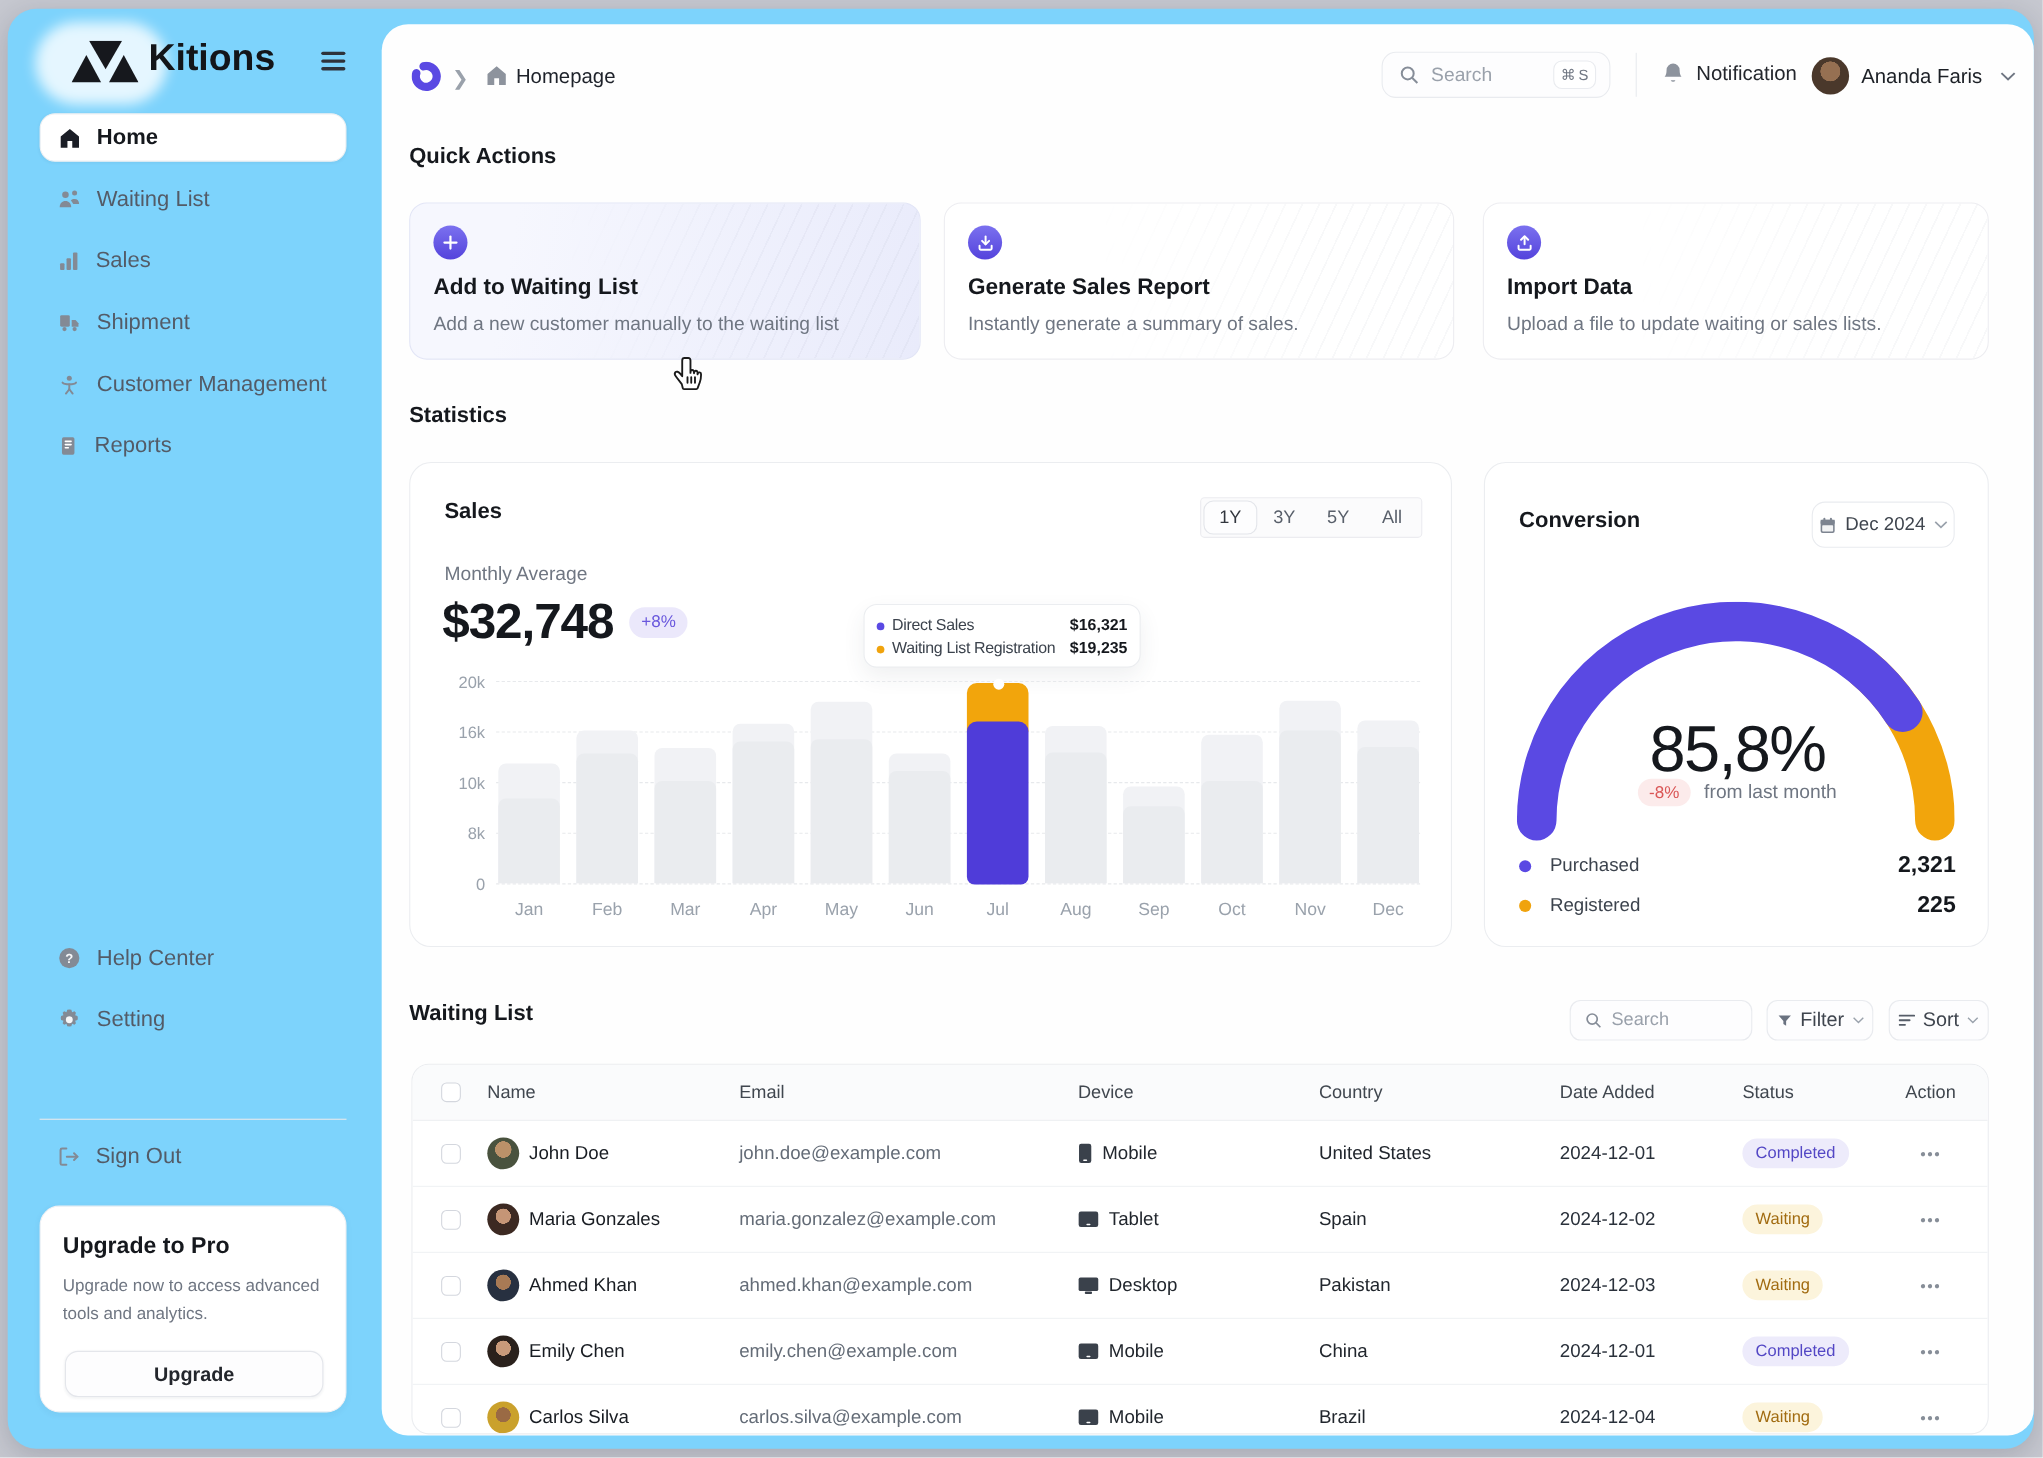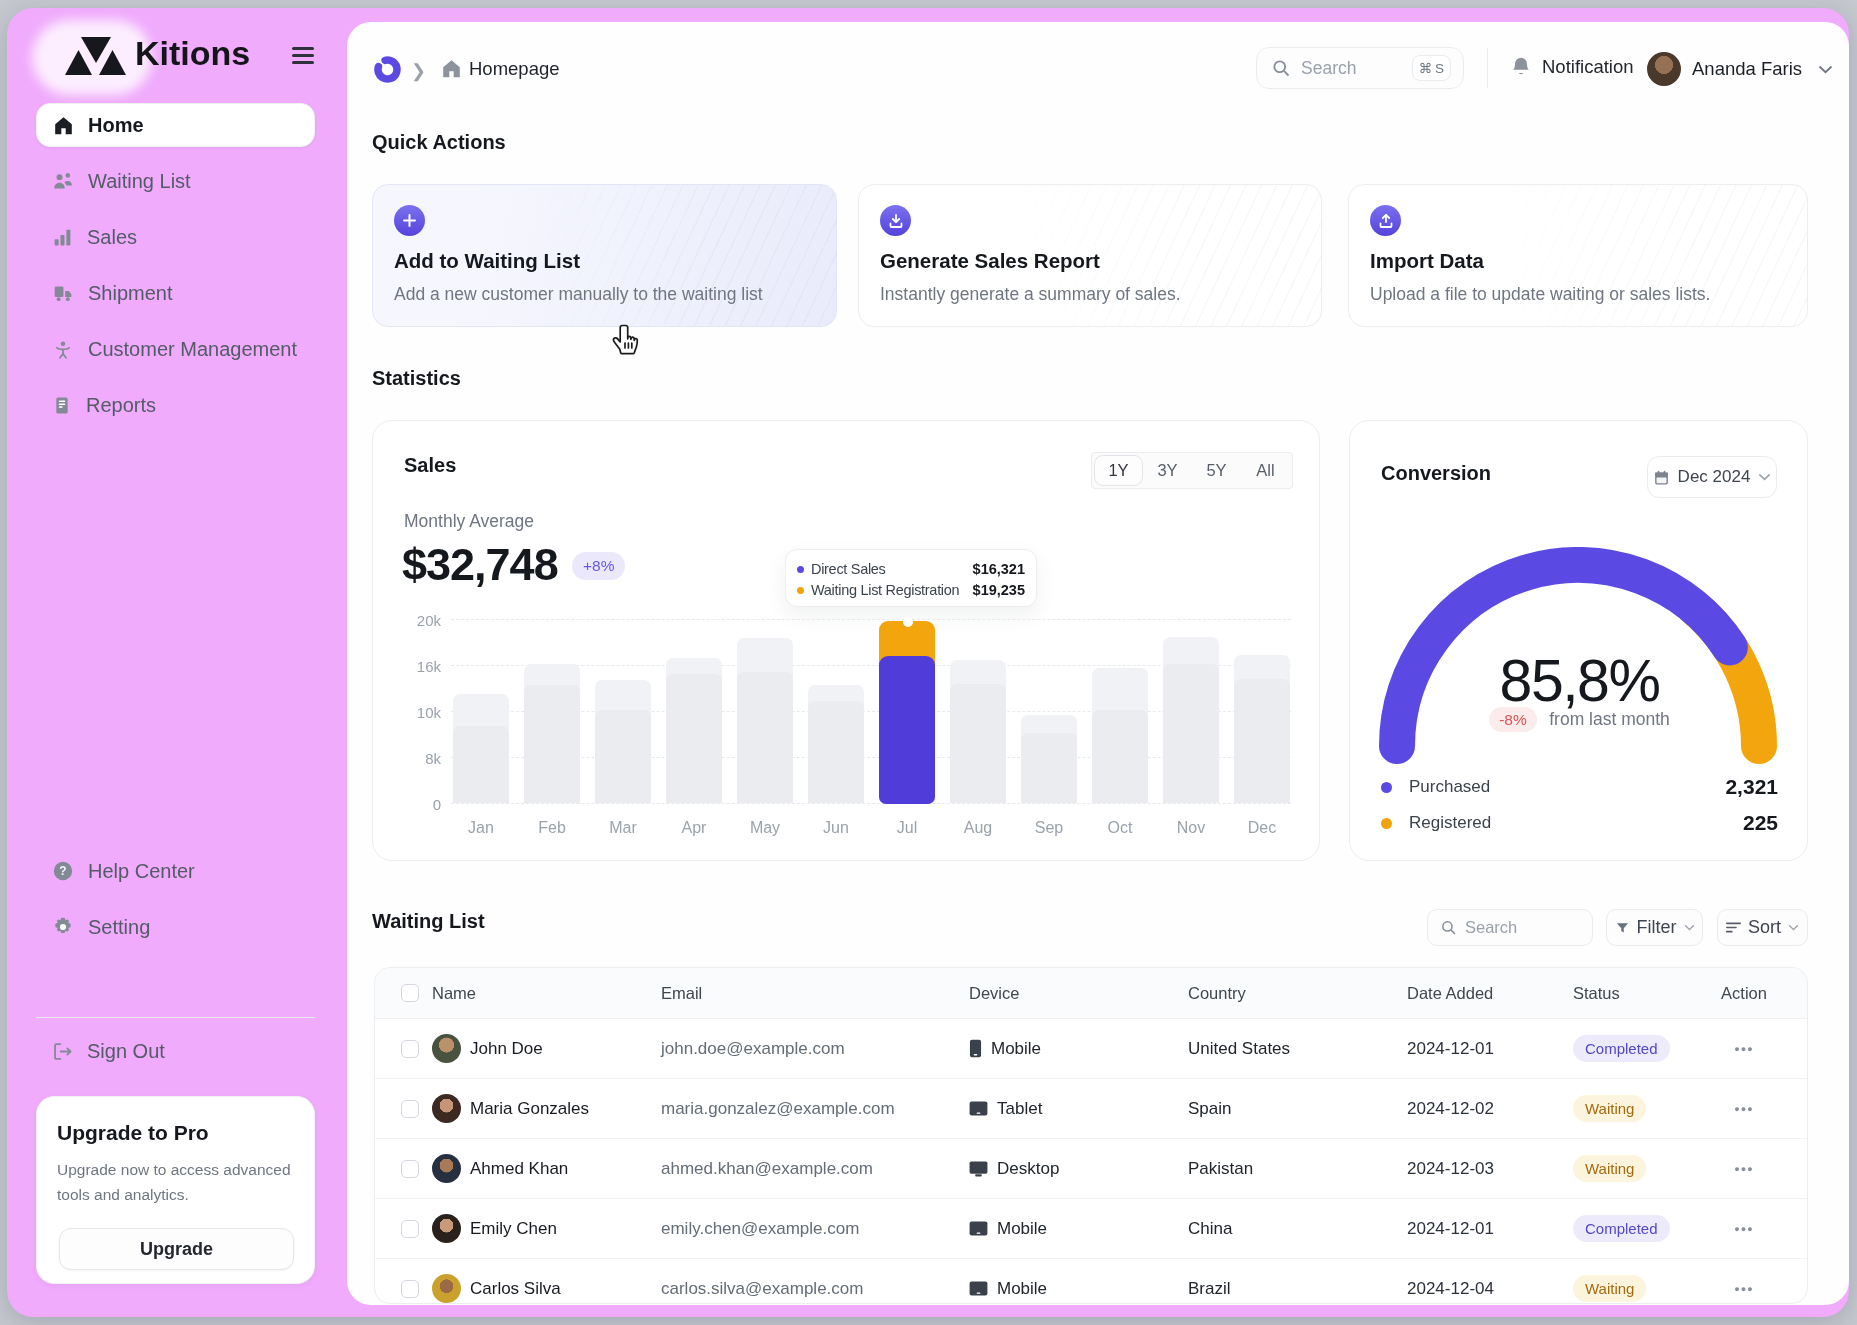--- a/index.html
+++ b/index.html
@@ -1,18 +1,18 @@
 <!DOCTYPE html>
 <html><head>
 <meta charset="utf-8">
 <style>
 * { margin:0; padding:0; box-sizing:border-box; }
 html,body { width:1857px; height:1325px; }
 body { background:#c6c8d0; font-family:"Liberation Sans", sans-serif; position:relative; overflow:hidden; color:#16181d; }
-.window { position:absolute; left:7px; top:8px; width:1842px; height:1309px; background:#f0abfc; border-radius:26px; overflow:hidden; box-shadow:0 6px 24px rgba(30,35,50,0.18); }
+.window { position:absolute; left:7px; top:8px; width:1842px; height:1309px; background:#7dd3fc; border-radius:26px; overflow:hidden; box-shadow:0 6px 24px rgba(30,35,50,0.18); }
 
 .sidebar { position:absolute; left:0; top:0; width:340px; height:100%; }
 .logo { position:absolute; left:58px; top:29px; display:flex; align-items:center; }
 .logo-text { font-size:34px; font-weight:bold; color:#131519; letter-spacing:0px; margin-left:9px; margin-top:-6px; }
 .burger { position:absolute; left:285px; top:39px; width:22px; }
 .burger div { height:2.6px; background:#2e333b; border-radius:2px; margin-bottom:4.6px; }
 .nav { position:absolute; left:29px; top:95px; width:279px; }
 .nav-item { height:44px; display:flex; align-items:center; padding-left:16px; margin-bottom:12px; color:#535b67; font-size:20px; }
 .nav-item svg { margin-right:14px; flex:none; }
 .nav-item.active { background:#fff; border-radius:14px; border:1px solid #eef0f2; box-shadow:0 1px 3px rgba(40,50,70,0.06); color:#15181d; font-weight:bold; }
@@ -72,21 +72,21 @@
 .legrow { position:absolute; left:31px; width:397px; display:flex; align-items:center; }
 .llabel { font-size:17px; color:#3c434d; flex:1; margin-left:10px; }
 .lval { font-size:21px; font-weight:bold; color:#15181d; }
 .tsearch { position:absolute; left:1080px; top:887px; width:166px; height:37px; border:1px solid #e9ebef; border-radius:10px; display:flex; align-items:center; background:#fdfdfe; }
 .tbtn { position:absolute; top:887px; width:91px; height:37px; border:1px solid #e9ebef; border-radius:10px; display:flex; align-items:center; justify-content:center; gap:7px; background:#fdfdfe; }
 .tbtn span { font-size:18px; color:#3f454e; }
 .wtable { position:absolute; left:27px; top:945px; width:1434px; height:337px; border:1px solid #ebedf0; border-radius:16px; overflow:hidden; background:#fff; }
 .thead { display:flex; align-items:center; height:51px; background:#fafbfc; border-bottom:1px solid #eef0f2; font-size:16.5px; color:#40474f; }
 .trowt { display:flex; align-items:center; height:60px; border-bottom:1px solid #f0f2f4; font-size:17px; }
 .cb { width:18px; height:18px; border:1.5px solid #d4d7de; border-radius:5px; background:#fff; margin-left:26px; flex:none; }
-.cname { width:229px; display:flex; align-items:center; margin-left:13px; color:#181c22; font-weight:500;}
+.cname { width:229px; display:flex; align-items:center; margin-left:24px; color:#181c22; font-weight:500;}
 .cemail { width:308px; color:#646c77; }
 .cdevice { width:219px; display:flex; align-items:center; gap:9px; color:#21262d; }
 .ccountry { width:219px; color:#21262d; }
 .cdate { width:166px; color:#2a313b; }
 .cstatus { width:150px; }
 .caction { width:42px; display:flex; justify-content:center; }
 .pill { display:inline-block; font-size:15px; border-radius:14px; padding:5px 12px; }
 .pill.done { background:#edebfb; color:#5347c5; }
 .pill.wait { background:#fcf4dc; color:#a16b10; }
 .dots { color:#878e98; font-size:9px; letter-spacing:1px; }

